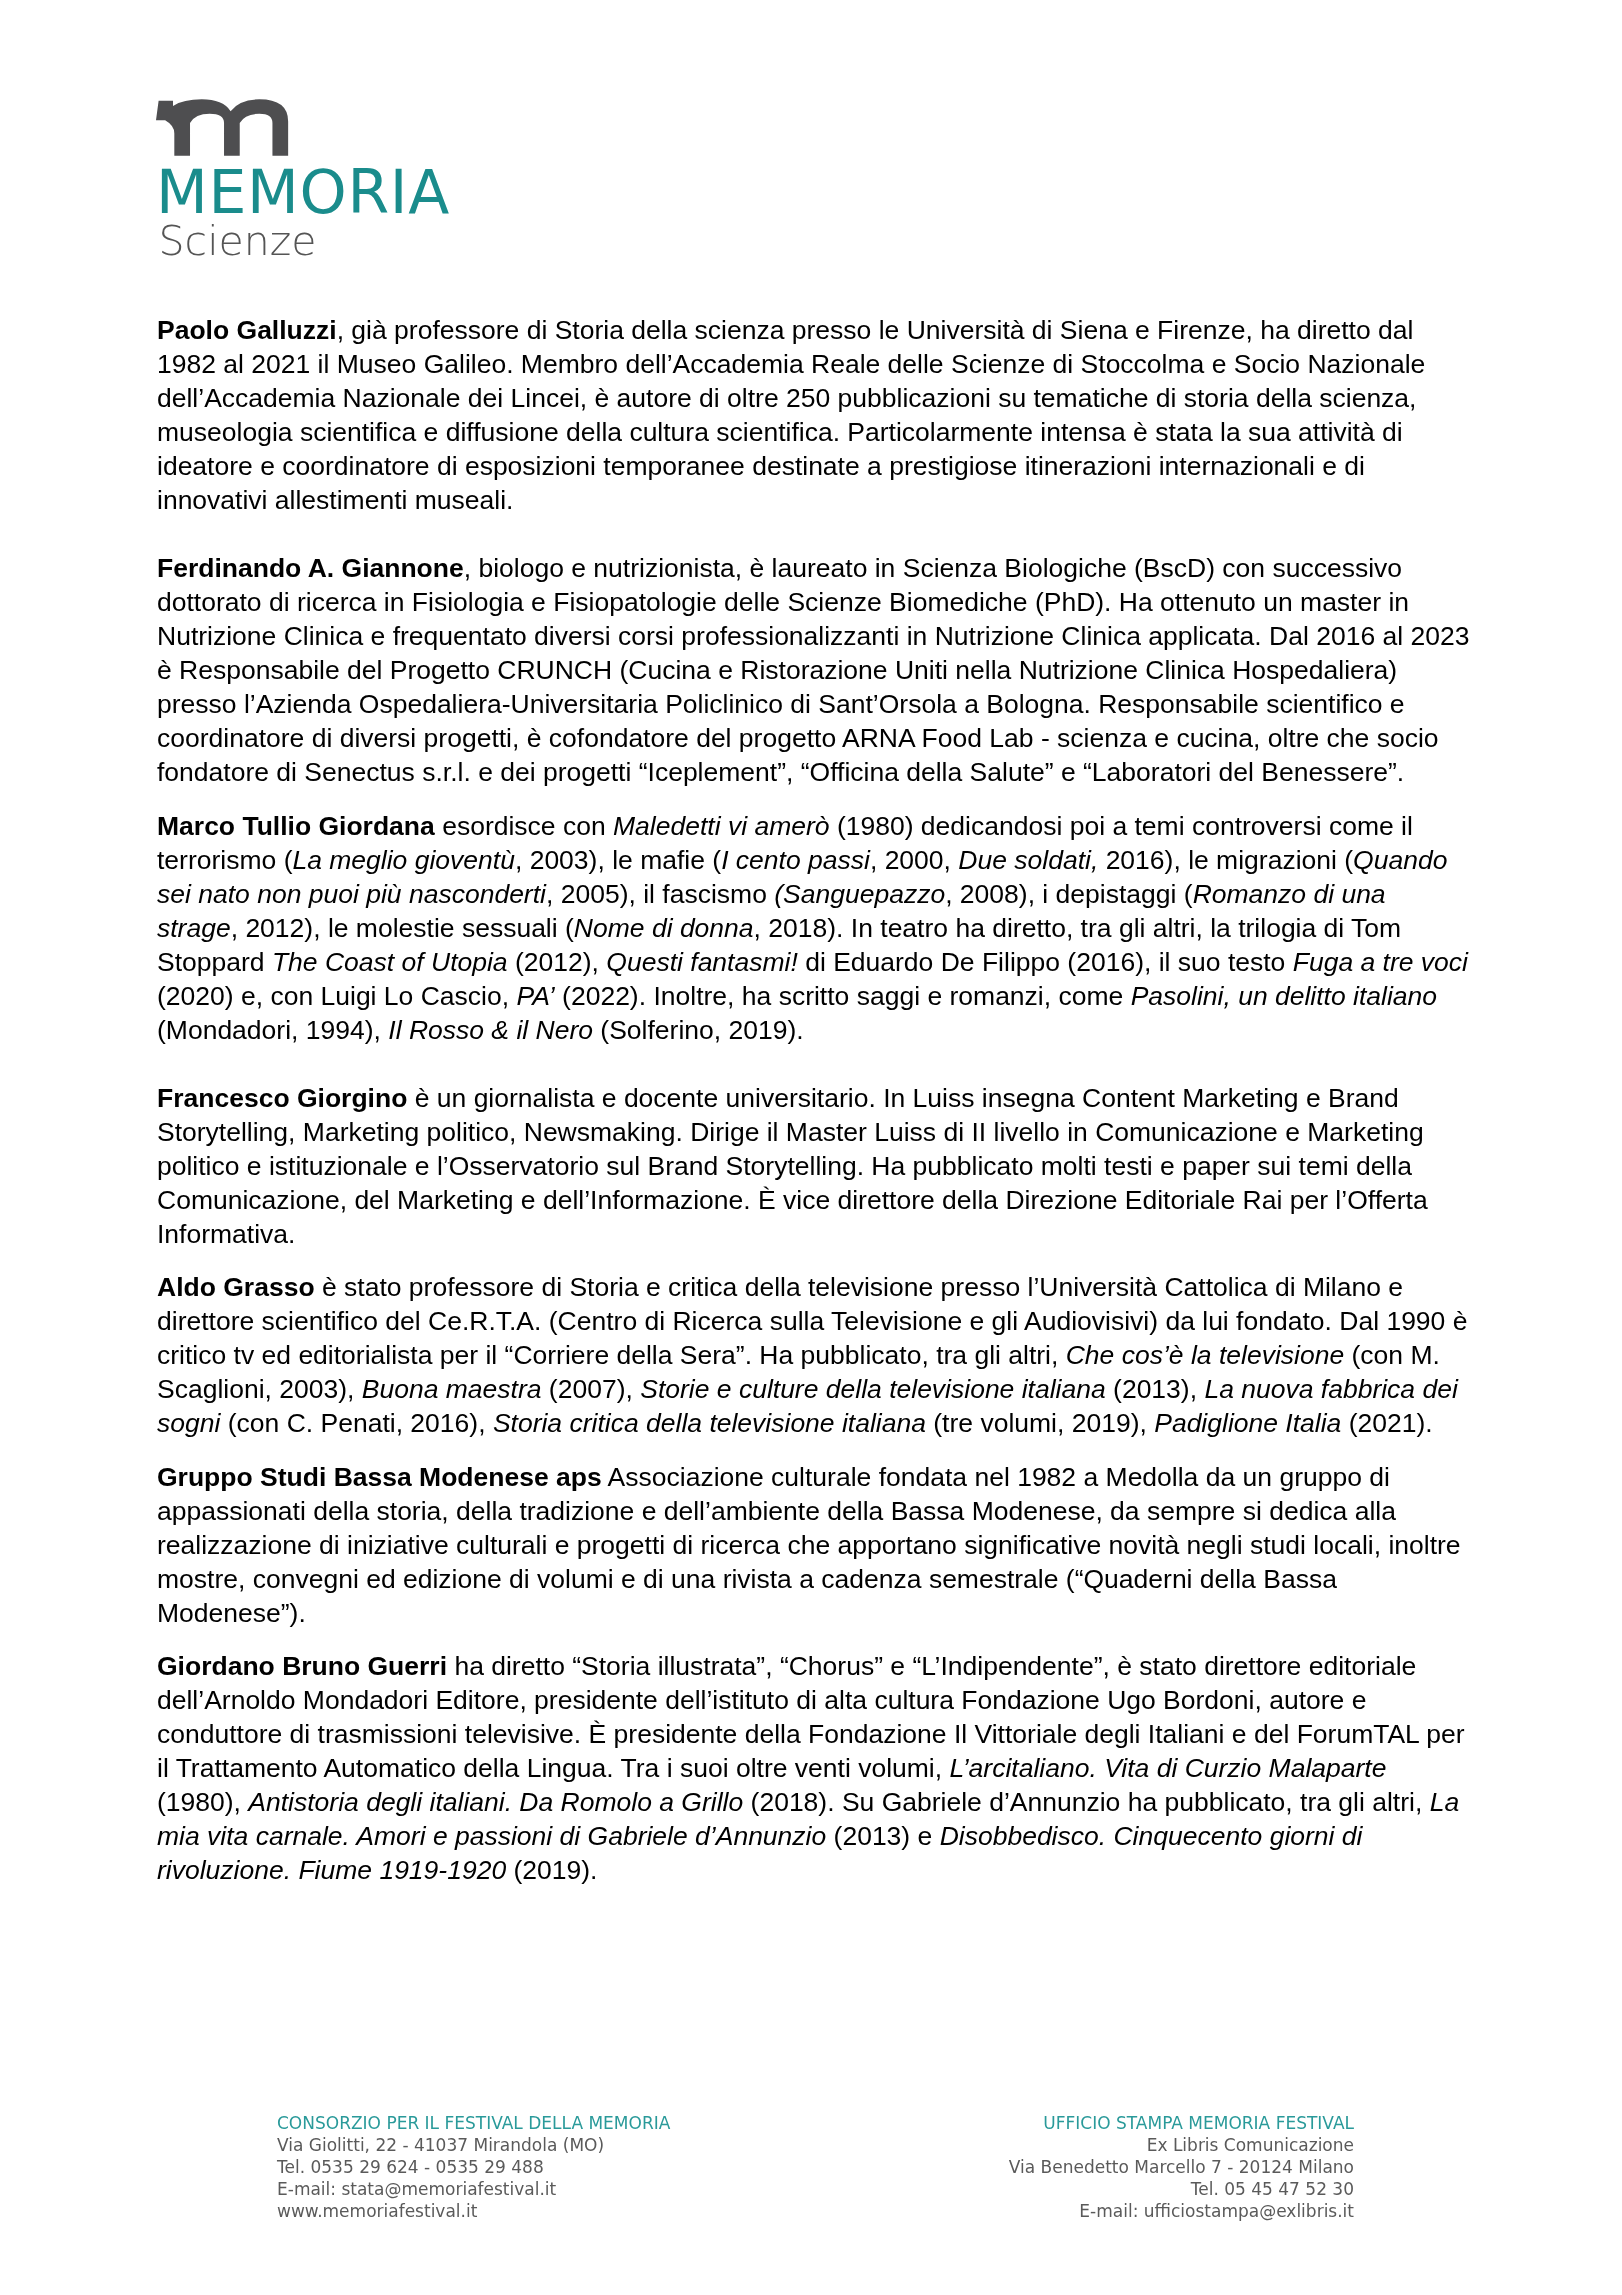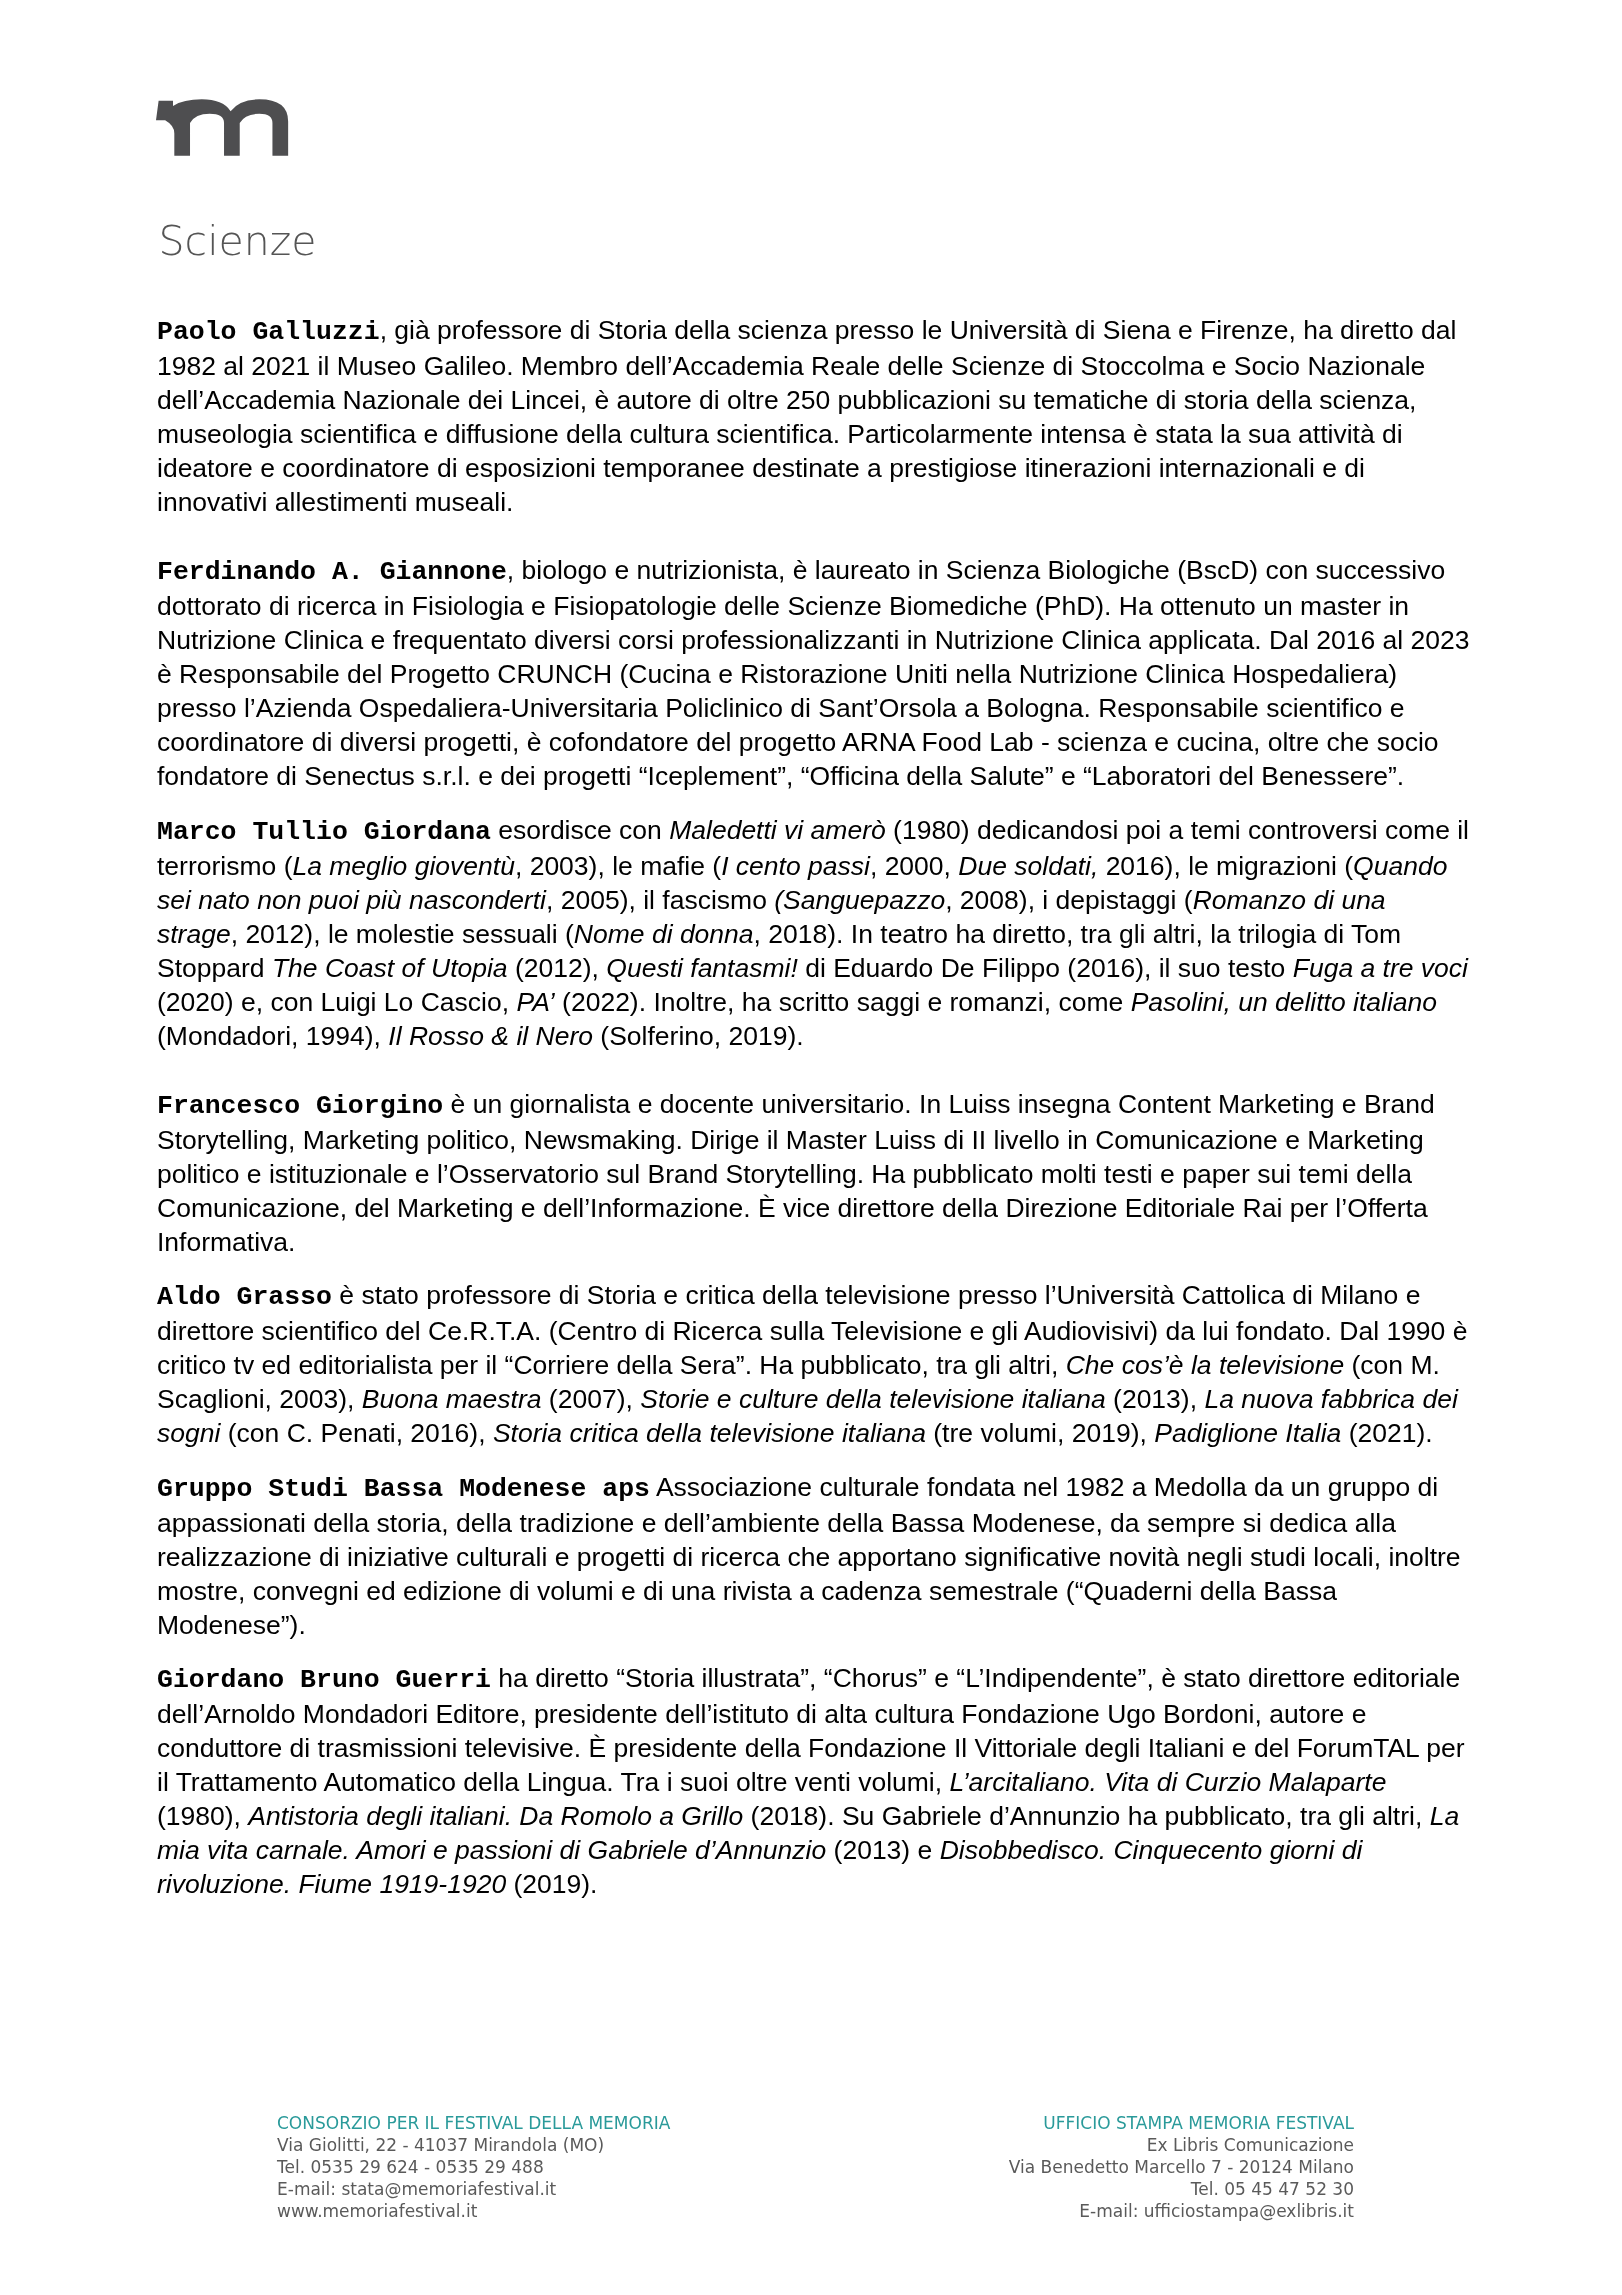--- a/index.html
+++ b/index.html
@@ -3,38 +3,39 @@
 <meta charset="utf-8">
 <style>
   html, body { margin: 0; padding: 0; background: #ffffff; }
   body { width: 1622px; height: 2295px; position: relative; overflow: hidden; font-family: "Liberation Sans", sans-serif; color: #000; }
   .logo { position: absolute; left: 156px; top: 98px; width: 340px; height: 170px; }
   .logo-mark { position: absolute; left: 0; top: 0; }
   .logo-word { position: absolute; left: 0; top: 64px; font-family: "DejaVu Sans", sans-serif; font-size: 60px; color: #1a8c8c; letter-spacing: 0.7px; line-height: 1; }
   .logo-sub { position: absolute; left: 2.6px; top: 123px; font-family: "DejaVu Sans", sans-serif; font-size: 41px; color: #555; line-height: 1; font-weight: 300; }
   .content { position: absolute; left: 157px; top: 313px; width: 1315px; }
   .bio { font-size: 26.5px; line-height: 34px; margin: 0; }
-  .bio b { font-weight: bold; font-family: Liberation Mono, monospace; }
+  .bio b { font-weight: bold; }
   .bio i { font-style: italic; }
   .gap-l { margin-top: 34px; }
   .gap-s { margin-top: 19.6px; }
   .footer { position: absolute; top: 2112px; left: 0; width: 1622px; font-family: "DejaVu Sans", sans-serif; }
   .foot-col { position: absolute; font-size: 17px; line-height: 22px; color: #5a5a5a; }
   .foot-left { left: 277px; }
   .foot-right { right: 268px; text-align: right; }
   .foot-title { color: #2a9a9a; }
 </style>
 </head>
 <body>
 
 <div class="logo">
   <svg class="logo-mark" width="157" height="59" viewBox="0 0 240 90">
     <path d="M6 6 L6 30 Q6 14 30 14 L70 14 Q100 14 100 40 L100 88 L124 88 L124 40 Q124 14 154 14 L180 14 Q206 14 206 40 L206 88" fill="none" stroke="#4e4e50" stroke-width="0"></path>
     <path d="M4 4 h22 v8 q16-10 44-10 q32 0 44 18 q14-18 44-18 q44 0 44 34 v52 h-24 v-50 q0-14-20-14 q-22 0-30 14 v50 h-24 v-50 q0-14-22-14 q-22 0-30 14 v50 h-24 v-34 q0-12-14-20 h-14 z" fill="#4e4e50"></path>
   </svg>
+  <div class="logo-word">MEMORIA</div>
   <div class="logo-sub">Scienze</div>
 </div>
 
 <div class="content">
   <p class="bio"><b>Paolo Galluzzi</b><span>, già professore di Storia della scienza presso le Università di Siena e Firenze, ha diretto dal 1982 al 2021 il Museo Galileo. Membro dell’Accademia Reale delle Scienze di Stoccolma e Socio Nazionale dell’Accademia Nazionale dei Lincei, è autore di oltre 250 pubblicazioni su tematiche di storia della scienza, museologia scientifica e diffusione della cultura scientifica. Particolarmente intensa è stata la sua attività di ideatore e coordinatore di esposizioni temporanee destinate a prestigiose itinerazioni internazionali e di innovativi allestimenti museali.</span></p>
   <p class="bio gap-l"><b>Ferdinando A. Giannone</b><span>, biologo e nutrizionista, è laureato in Scienza Biologiche (BscD) con successivo dottorato di ricerca in Fisiologia e Fisiopatologie delle Scienze Biomediche (PhD). Ha ottenuto un master in Nutrizione Clinica e frequentato diversi corsi professionalizzanti in Nutrizione Clinica applicata. Dal 2016 al 2023 è Responsabile del Progetto CRUNCH (Cucina e Ristorazione Uniti nella Nutrizione Clinica Hospedaliera) presso l’Azienda Ospedaliera-Universitaria Policlinico di Sant’Orsola a Bologna. Responsabile scientifico e coordinatore di diversi progetti, è cofondatore del progetto ARNA Food Lab - scienza e cucina, oltre che socio fondatore di Senectus s.r.l. e dei progetti “Iceplement”, “Officina della Salute” e “Laboratori del Benessere”.</span></p>
   <p class="bio gap-s"><b>Marco Tullio Giordana</b><span> esordisce con </span><i>Maledetti vi amerò</i><span> (1980) dedicandosi poi a temi controversi come il terrorismo (</span><i>La meglio gioventù</i><span>, 2003), le mafie (</span><i>I cento passi</i><span>, 2000, </span><i>Due soldati,</i><span> 2016), le migrazioni (</span><i>Quando sei nato non puoi più nasconderti</i><span>, 2005), il fascismo </span><i>(Sanguepazzo</i><span>, 2008), i depistaggi (</span><i>Romanzo di una strage</i><span>, 2012), le molestie sessuali (</span><i>Nome di donna</i><span>, 2018). In teatro ha diretto, tra gli altri, la trilogia di Tom Stoppard </span><i>The Coast of Utopia</i><span> (2012), </span><i>Questi fantasmi!</i><span> di Eduardo De Filippo (2016), il suo testo </span><i>Fuga a tre voci</i><span> (2020) e, con Luigi Lo Cascio, </span><i>PA’</i><span> (2022). Inoltre, ha scritto saggi e romanzi, come </span><i>Pasolini, un delitto italiano</i><span> (Mondadori, 1994), </span><i>Il Rosso &amp; il Nero</i><span> (Solferino, 2019).</span></p>
   <p class="bio gap-l"><b>Francesco Giorgino</b><span> è un giornalista e docente universitario. In Luiss insegna Content Marketing e Brand Storytelling, Marketing politico, Newsmaking. Dirige il Master Luiss di II livello in Comunicazione e Marketing politico e istituzionale e l’Osservatorio sul Brand Storytelling. Ha pubblicato molti testi e paper sui temi della Comunicazione, del Marketing e dell’Informazione. È vice direttore della Direzione Editoriale Rai per l’Offerta Informativa.</span></p>
   <p class="bio gap-s"><b>Aldo Grasso</b><span> è stato professore di Storia e critica della televisione presso l’Università Cattolica di Milano e direttore scientifico del Ce.R.T.A. (Centro di Ricerca sulla Televisione e gli Audiovisivi) da lui fondato. Dal 1990 è critico tv ed editorialista per il “Corriere della Sera”. Ha pubblicato, tra gli altri, </span><i>Che cos’è la televisione</i><span> (con M. Scaglioni, 2003), </span><i>Buona maestra</i><span> (2007), </span><i>Storie e culture della televisione italiana</i><span> (2013), </span><i>La nuova fabbrica dei sogni</i><span> (con C. Penati, 2016), </span><i>Storia critica della televisione italiana</i><span> (tre volumi, 2019), </span><i>Padiglione Italia</i><span> (2021).</span></p>
   <p class="bio gap-s"><b>Gruppo Studi Bassa Modenese aps</b><span> Associazione culturale fondata nel 1982 a Medolla da un gruppo di appassionati della storia, della tradizione e dell’ambiente della Bassa Modenese, da sempre si dedica alla realizzazione di iniziative culturali e progetti di ricerca che apportano significative novità negli studi locali, inoltre mostre, convegni ed edizione di volumi e di una rivista a cadenza semestrale (“Quaderni della Bassa Modenese”).</span></p>

